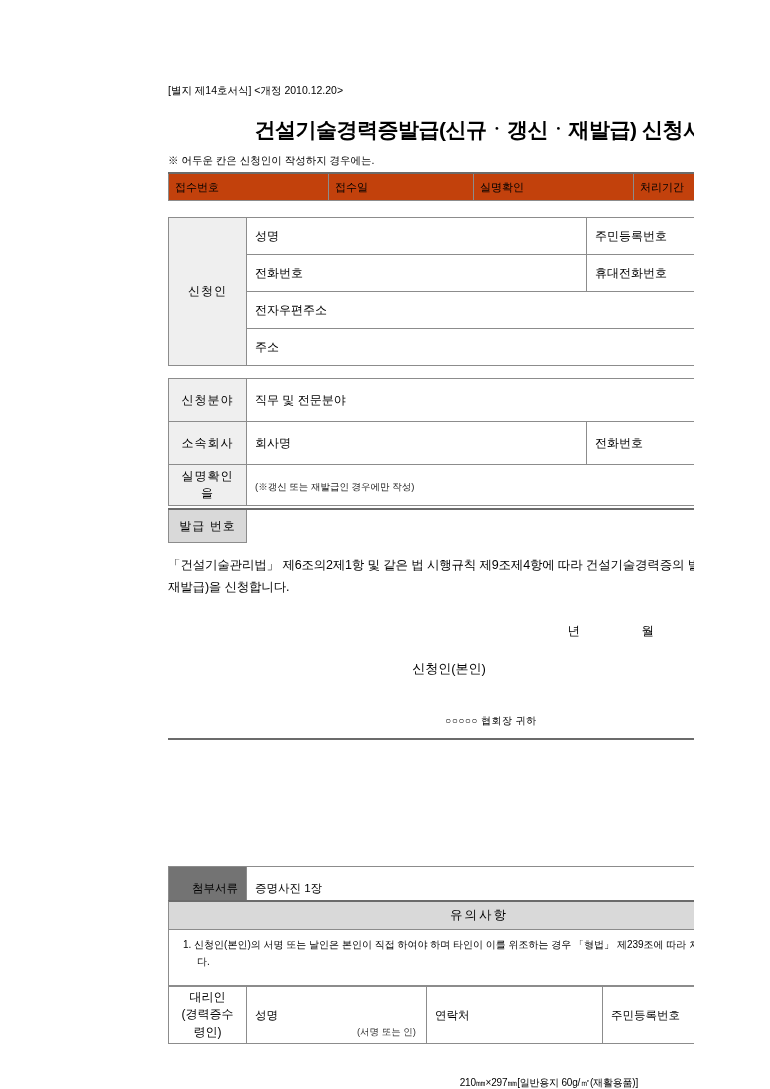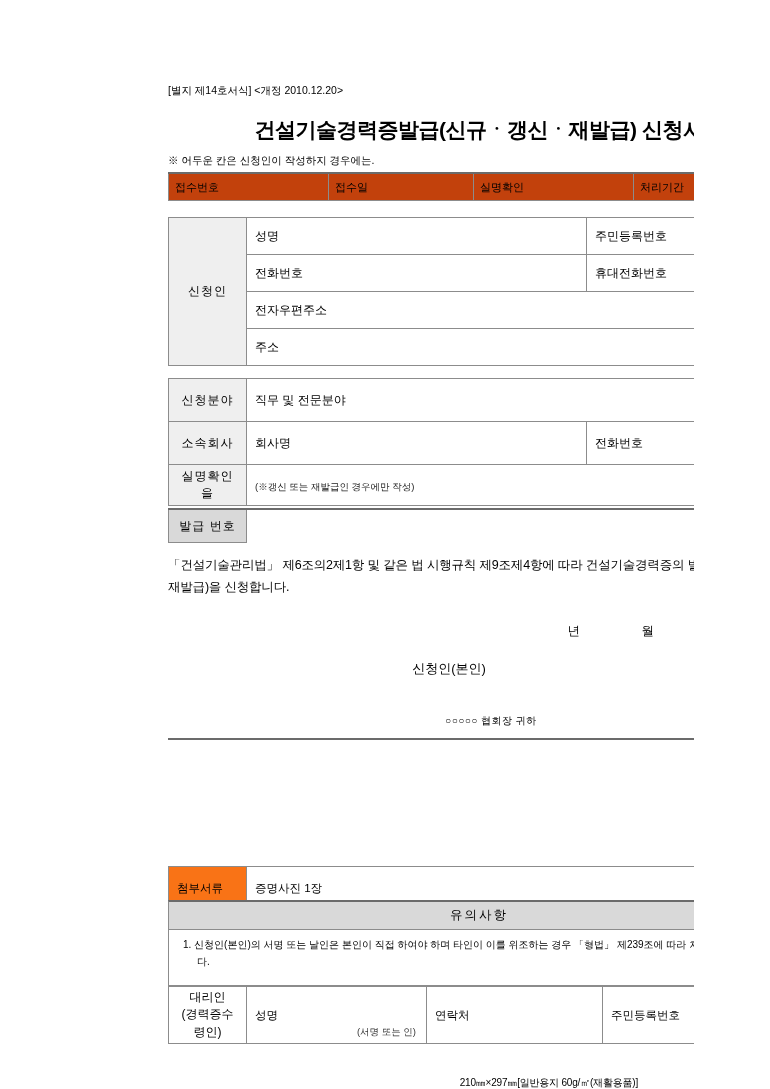--- a/index.html
+++ b/index.html
@@ -166,22 +166,22 @@
     width: 622px;
   }
   .attach-table td {
     border: 1px solid #8c8c8c;
     font-size: 11.5px;
     padding: 3px 8px;
     vertical-align: middle;
     height: 36px;
   }
   .attach-table td.lab {
-    background: #f97316;
-    text-align: left;
+    background: #737373;
+    text-align: right;
   }
   .attach-table td.fee {
     background: #e5e5e5;
     text-align: center;
     font-size: 10.5px;
     line-height: 1.5;
     padding: 2px 4px;
   }
 
   .caution-head {

